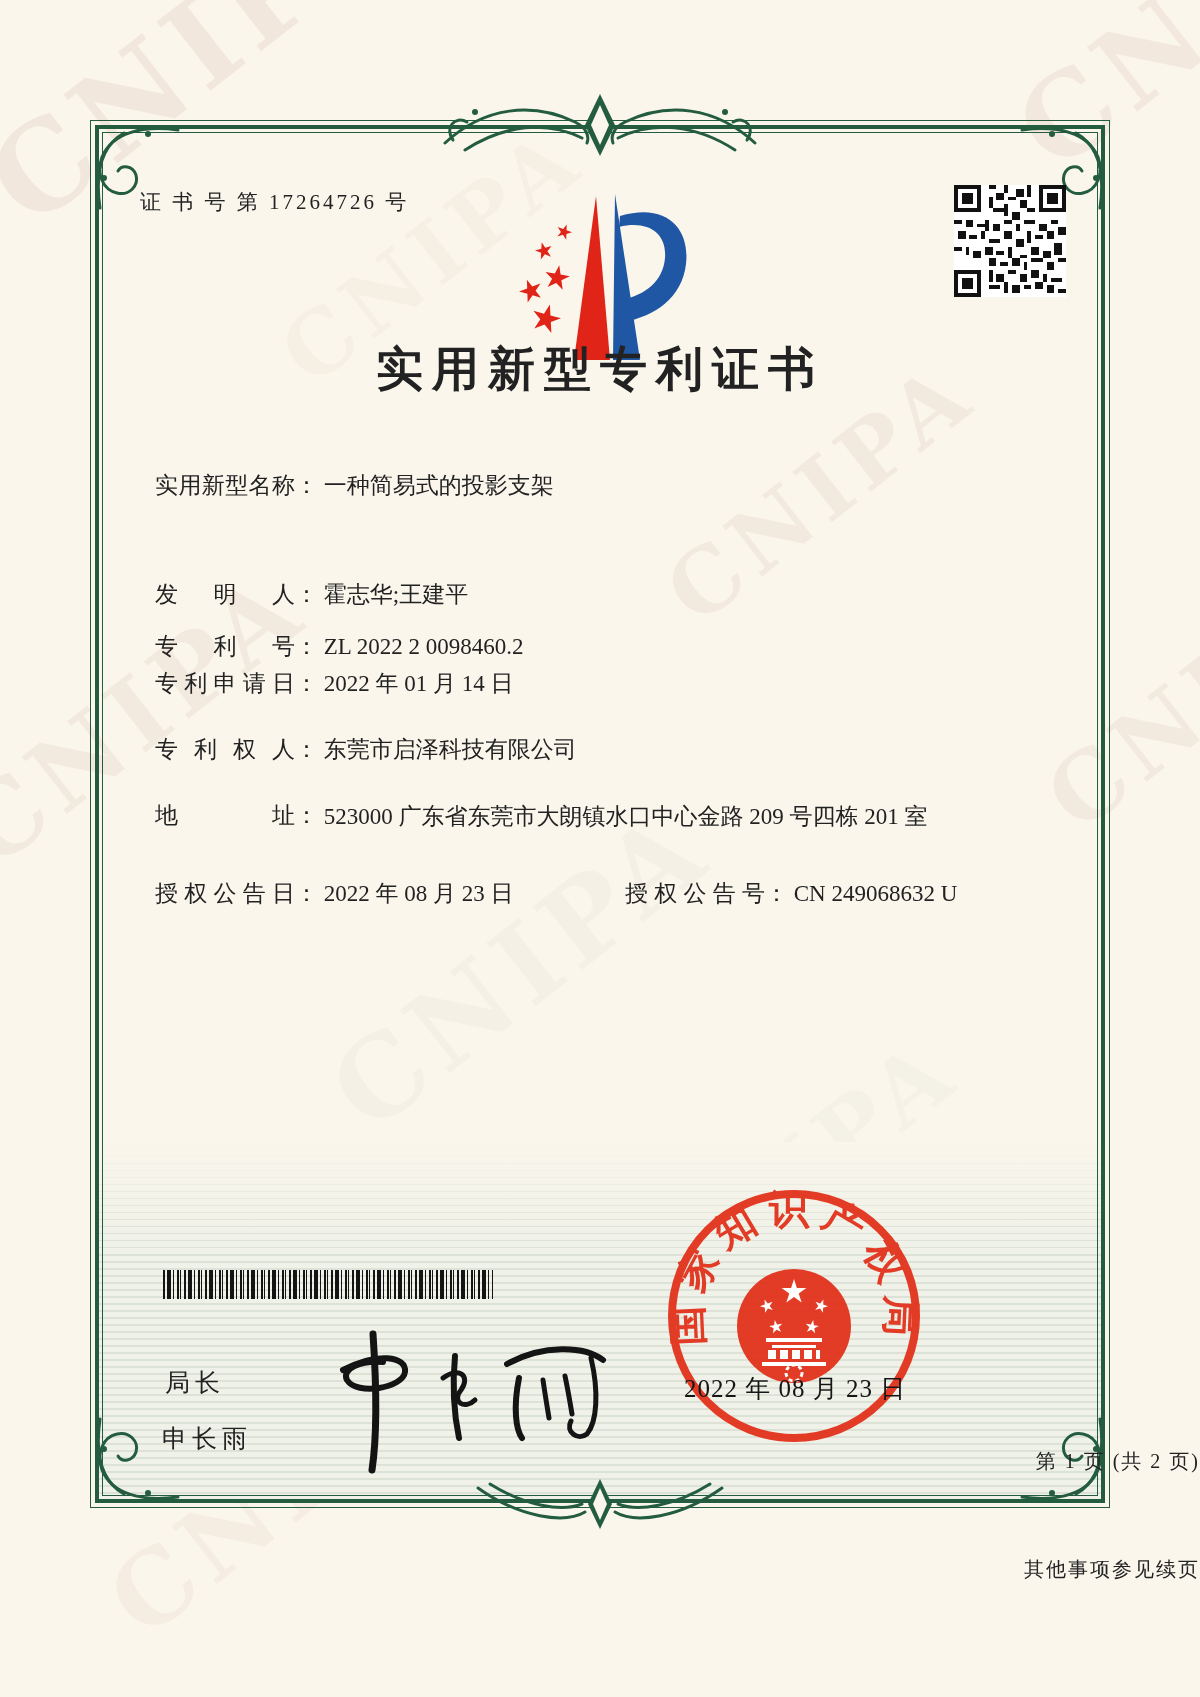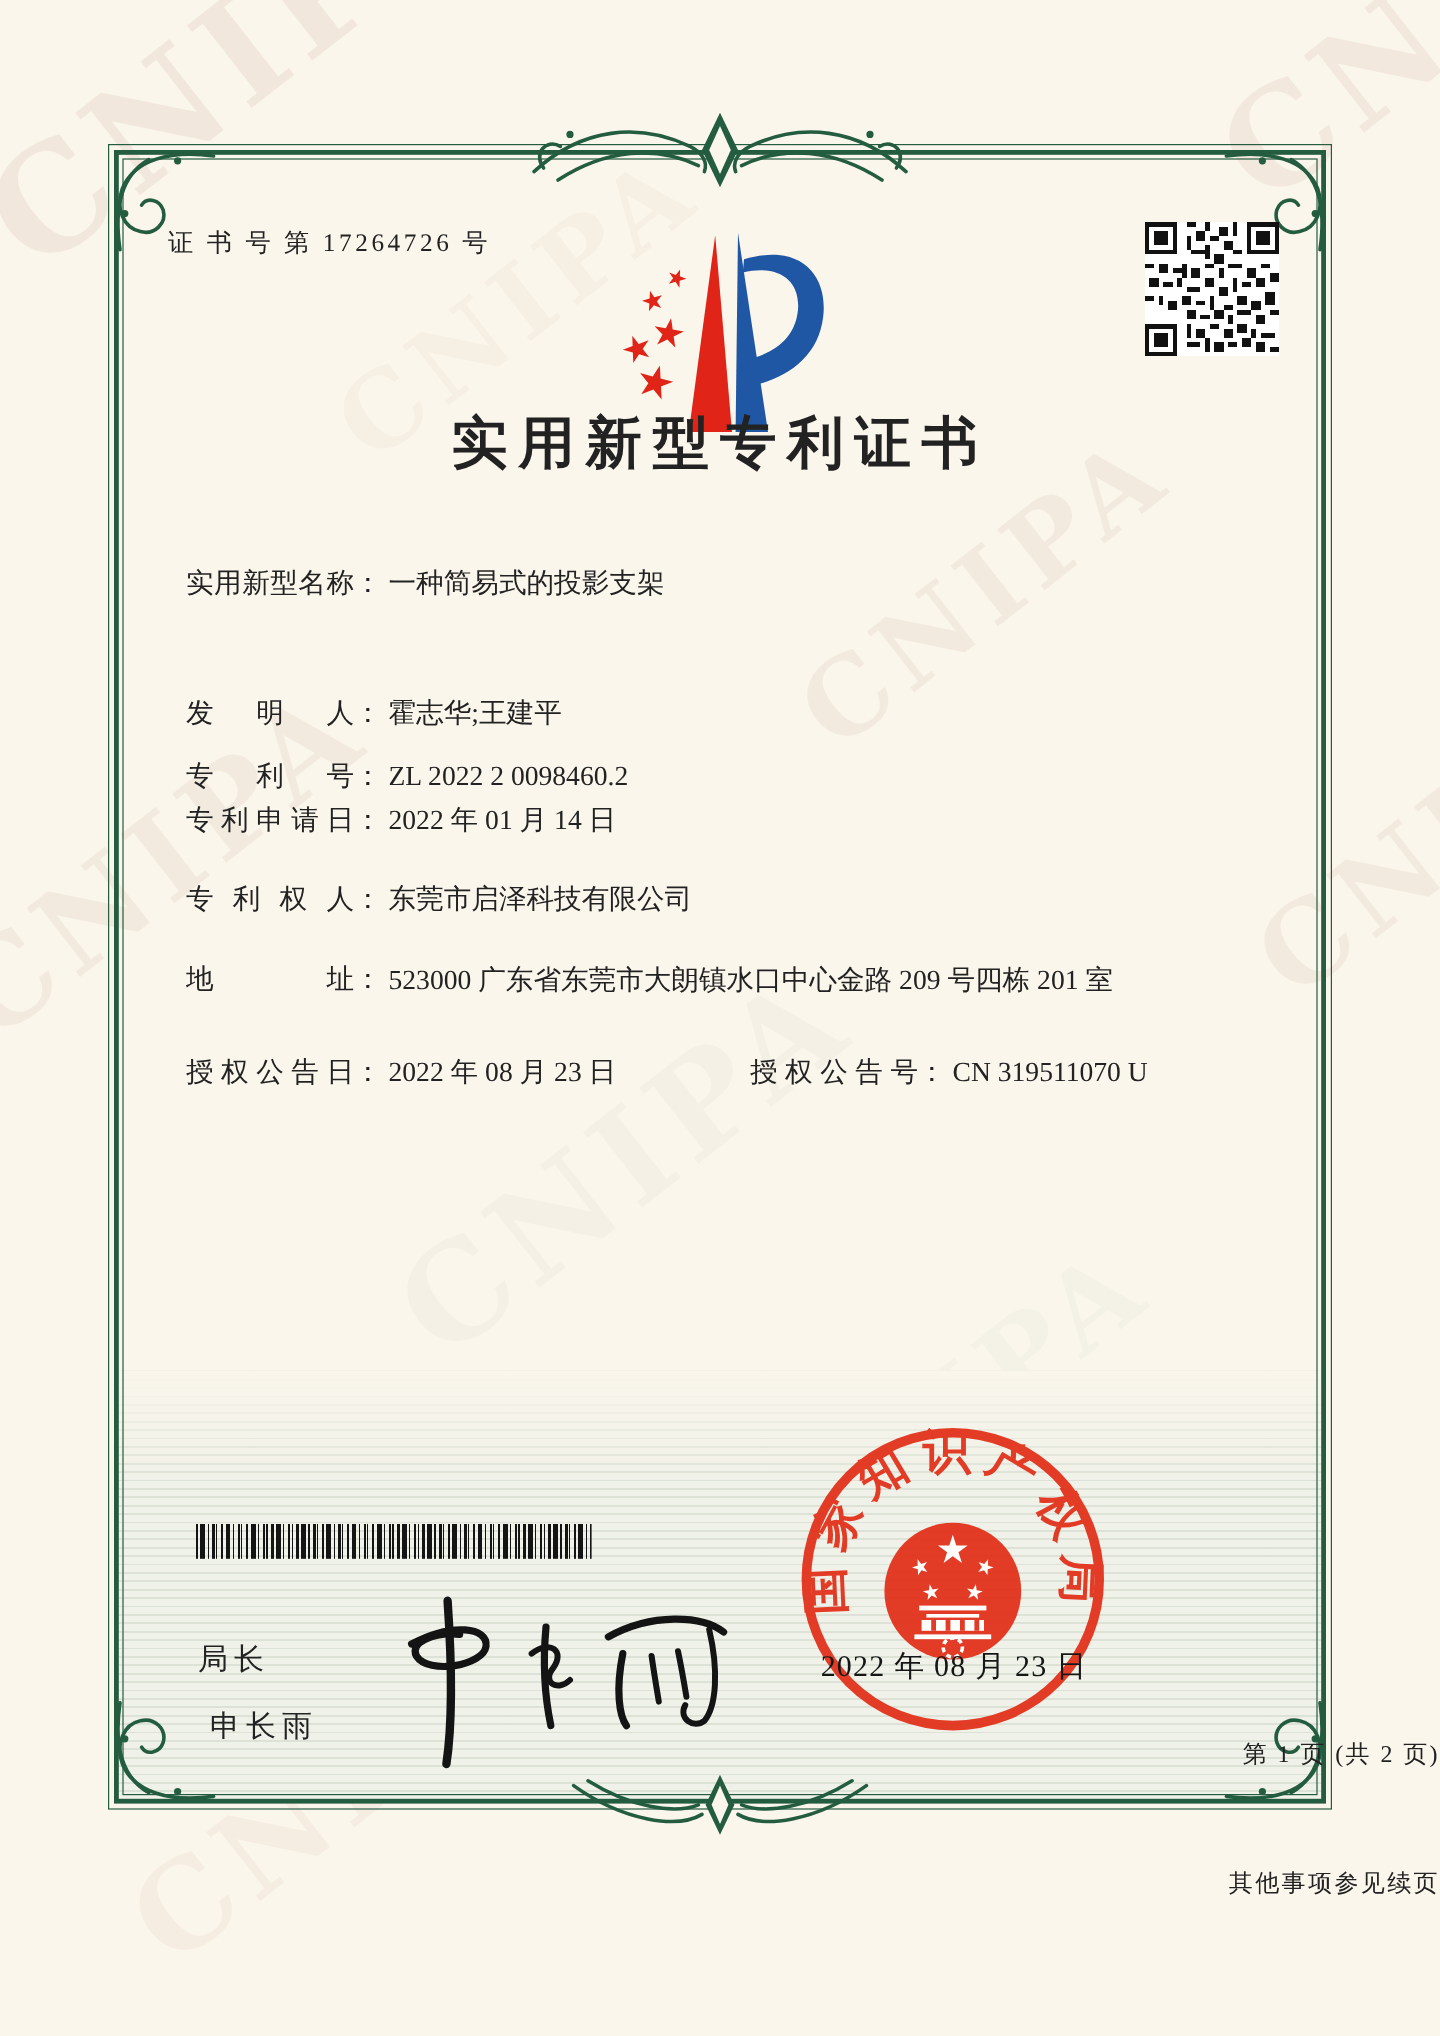--- a/index.html
+++ b/index.html
@@ -61,21 +61,21 @@
     position:absolute; left:163px; top:1270px; width:330px; height:29px; z-index:2;
     background:repeating-linear-gradient(90deg,
       #141414 0 2px, rgba(0,0,0,0) 2px 4px,
       #141414 4px 8px, rgba(0,0,0,0) 8px 10px,
       #141414 10px 11px, rgba(0,0,0,0) 11px 14px,
       #141414 14px 16px, rgba(0,0,0,0) 16px 17px,
       #141414 17px 18px, rgba(0,0,0,0) 18px 21px);
   }
   
   .sig-title{position:absolute; left:165px; top:1366px; font-size:25px; letter-spacing:5px; z-index:2;}
-  .sig-name{position:absolute; left:175px; top:1422px; font-size:25px; letter-spacing:5px; z-index:2;text-align:right;}
+  .sig-name{position:absolute; left:162px; top:1422px; font-size:25px; letter-spacing:5px; z-index:2;text-align:right;}
   .sig-hand{position:absolute; left:285px; top:1318px; z-index:2;}
   .sig-hand path{stroke:#141414; fill:none; stroke-linecap:round; stroke-linejoin:round;}
   
   .seal{position:absolute; left:663px; top:1185px; z-index:1; opacity:.95;}
   .seal-date{position:absolute; left:664px; top:1372px; width:262px; text-align:center;
     font-size:25px; letter-spacing:1px; color:#161616; z-index:3;}
   
   .pageno{position:absolute; left:0; top:1448px; width:100%; text-align:right;
     font-size:20px; letter-spacing:2px; z-index:2;}
   .contnote{position:absolute; left:0; top:1556px; width:100%; text-align:right;
@@ -282,21 +282,21 @@
     </div>
     <div class="frow" style="top:796px;">
       <span class="flabel">地址</span><span class="fcolon">：</span>
       <span class="fval wrap">523000 广东省东莞市大朗镇水口中心金路 209 号四栋 201 室</span>
     </div>
     <div class="frow" style="top:874px;">
       <span class="flabel">授权公告日</span><span class="fcolon">：</span>
       <span class="fval">2022 年 08 月 23 日</span>
       <span class="pair2">
         <span class="flabel">授权公告号</span><span class="fcolon">：</span>
-        <span class="fval">CN 319511070 U</span>
+        <span class="fval">CN 249068632 U</span>
       </span>
     </div>
   </div>
 
 
   <div class="barcode"></div>
 
   <div class="sig-title">局长</div>
   <div class="sig-name">申长雨</div>
   <svg class="sig-hand" width="340" height="160" viewBox="0 0 340 160">

